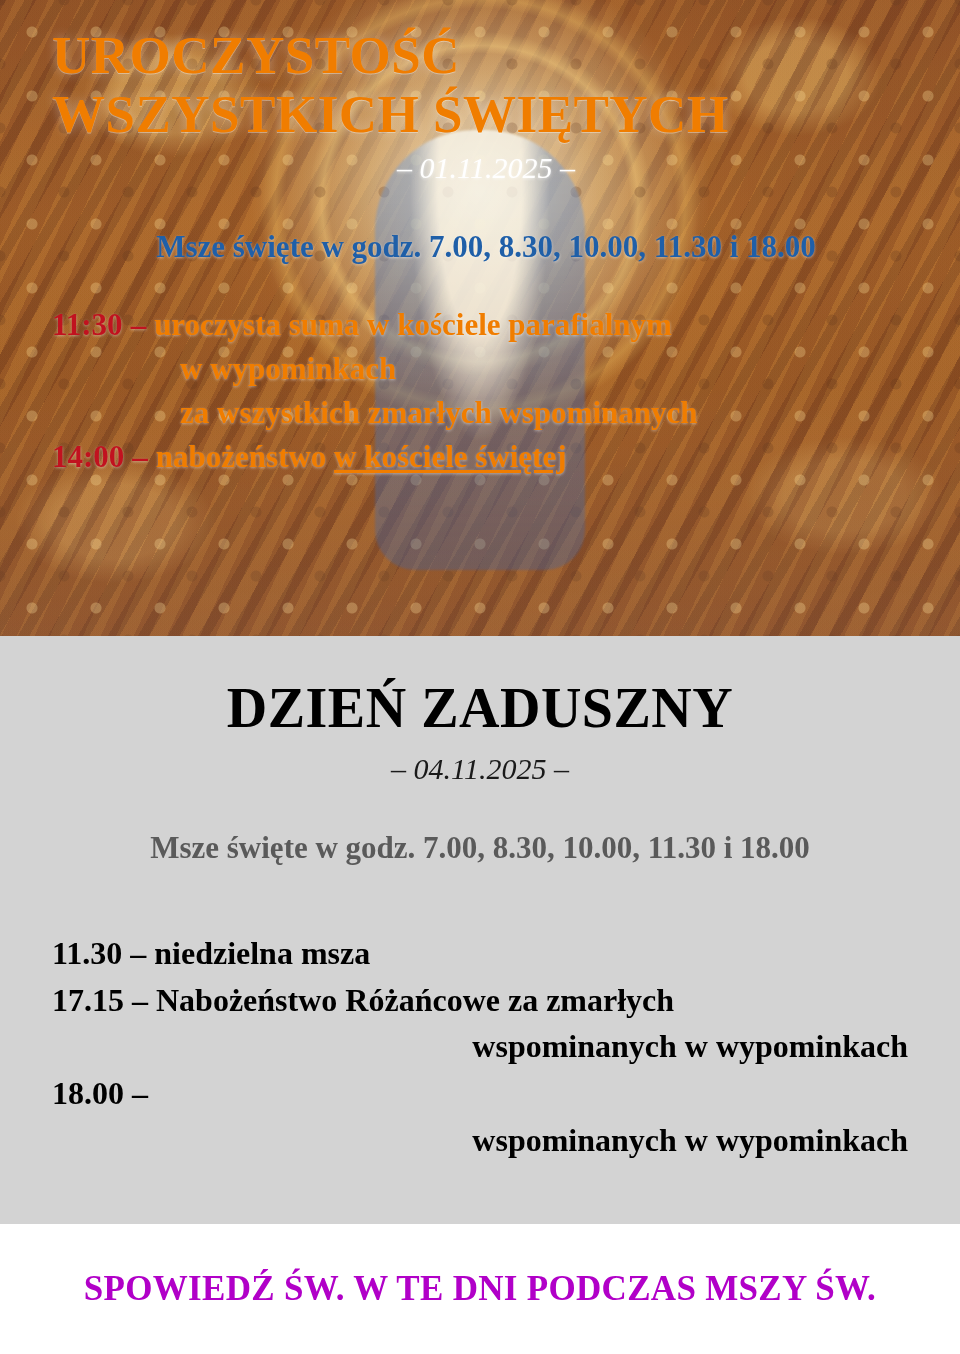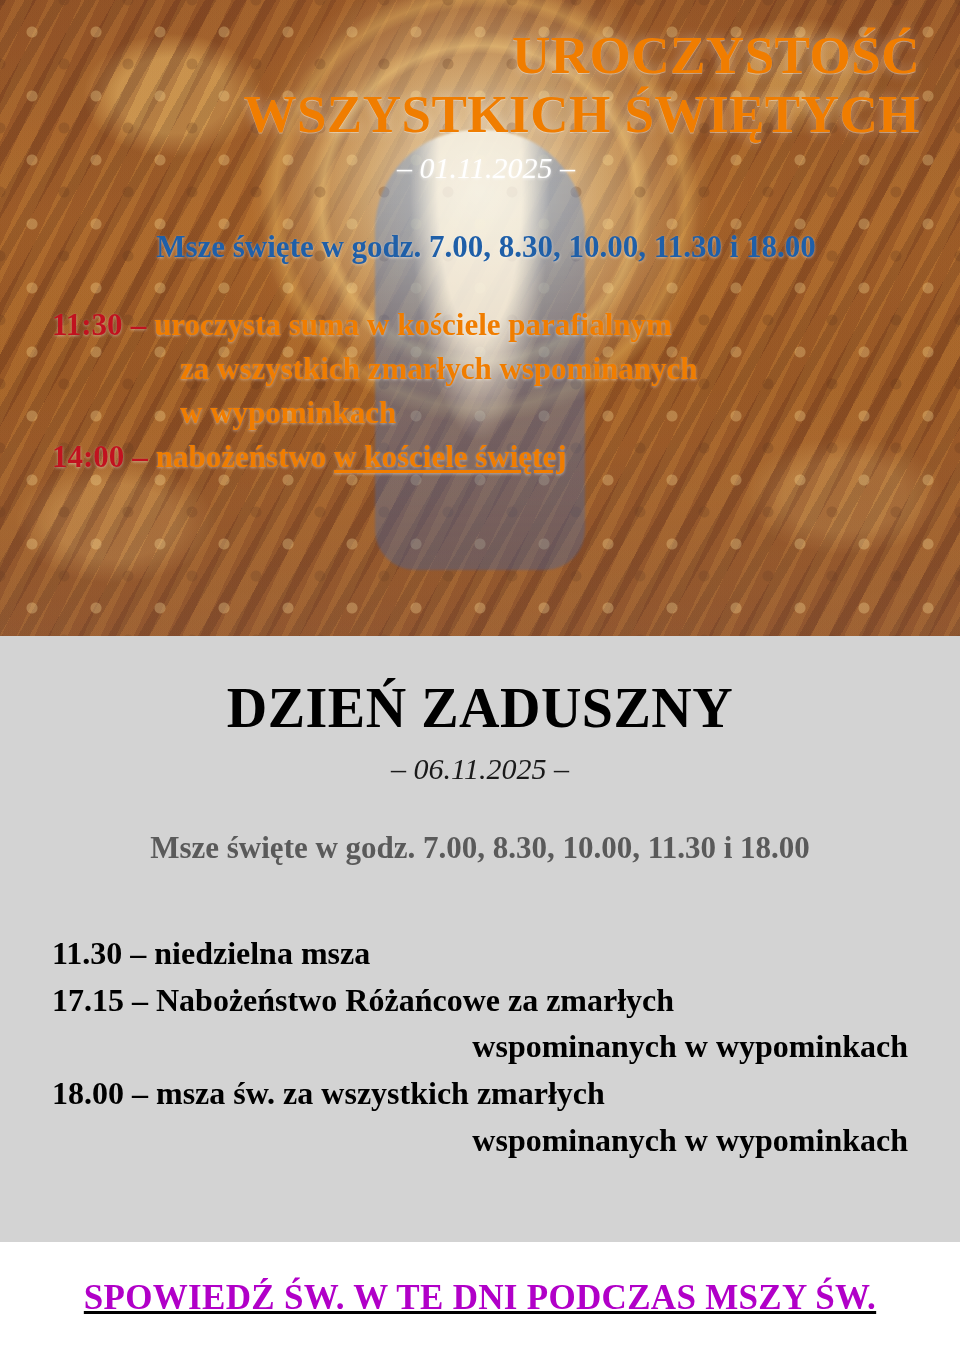--- a/index.html
+++ b/index.html
@@ -78,21 +78,21 @@
     background: linear-gradient(180deg, rgba(255,255,255,0.06) 0%, rgba(255,255,255,0.04) 60%, rgba(255,255,255,0.10) 100%);
   }
 
   .top-content {
     position: relative;
     z-index: 3;
     padding: 26px 40px 0 52px;
   }
 
   .title {
-    text-align: right;
+    text-align: left;
     color: #f07d00;
     font-weight: 700;
     font-size: 53px;
     line-height: 1.12;
     letter-spacing: .5px;
     text-shadow: 0 1px 0 rgba(255,255,255,0.35), 0 0 12px rgba(255,255,255,0.35);
   }
   .title .l2 { display: block; }
 
   .subtitle {
@@ -165,26 +165,25 @@
     font-size: 32px;
     line-height: 1.46;
   }
   .sched-mid .row { display: flex; }
   .sched-mid .time { white-space: nowrap; }
   .sched-mid .dash { padding: 0 8px; }
   .sched-mid .cont { padding-left: 128px; text-align: right; }
 
   
   .bottom-section {
-    height: 112px;
+    height: 130px;
     background: #ffffff;
     display: flex;
     align-items: center;
     justify-content: center;
-    text-decoration: underline;
   }
   .bottom-text {
     color: #b100c8;
     font-weight: 700;
     font-size: 35px;
     letter-spacing: .3px;
     text-align: center;
   }
 </style>
 </head>
@@ -208,57 +207,56 @@
 
       <div class="masses-top">Msze święte w godz. 7.00, 8.30, 10.00, 11.30 i 18.00</div>
 
       <div class="sched-top">
 
         <div class="row">
           <span class="time">11:30</span>
           <span class="dash">–</span>
           <span class="txt">uroczysta suma w kościele parafialnym</span>
         </div>
+        <div class="cont">w wypominkach</div>
         <div class="cont">za wszystkich zmarłych wspominanych</div>
-        <div class="cont">w wypominkach</div>
 
         <div class="row">
           <span class="time">14:00</span>
           <span class="dash">–</span>
           <span class="txt"><span>nabożeństwo </span><span class="u">w kościele świętej</span></span>
         </div>
 
       </div>
     </div>
   </div>
 
   <div class="mid-section">
     <div class="mid-title">DZIEŃ ZADUSZNY</div>
-    <div class="mid-subtitle">– 06.11.2025 –</div>
+    <div class="mid-subtitle">– 04.11.2025 –</div>
     <div class="masses-mid">Msze święte w godz. 7.00, 8.30, 10.00, 11.30 i 18.00</div>
 
     <div class="sched-mid">
 
       <div class="row">
         <span class="time">11.30</span>
         <span class="dash">–</span>
         <span>niedzielna msza</span>
       </div>
 
       <div class="row">
         <span class="time">17.15</span>
         <span class="dash">–</span>
         <span>Nabożeństwo Różańcowe za zmarłych</span>
       </div>
       <div class="cont">wspominanych w wypominkach</div>
 
       <div class="row">
         <span class="time">18.00</span>
         <span class="dash">–</span>
-        <span>msza św. za wszystkich zmarłych</span>
       </div>
       <div class="cont">wspominanych w wypominkach</div>
 
     </div>
   </div>
 
   <div class="bottom-section">
     <div class="bottom-text">SPOWIEDŹ ŚW. W TE DNI PODCZAS MSZY ŚW.</div>
   </div>
 

